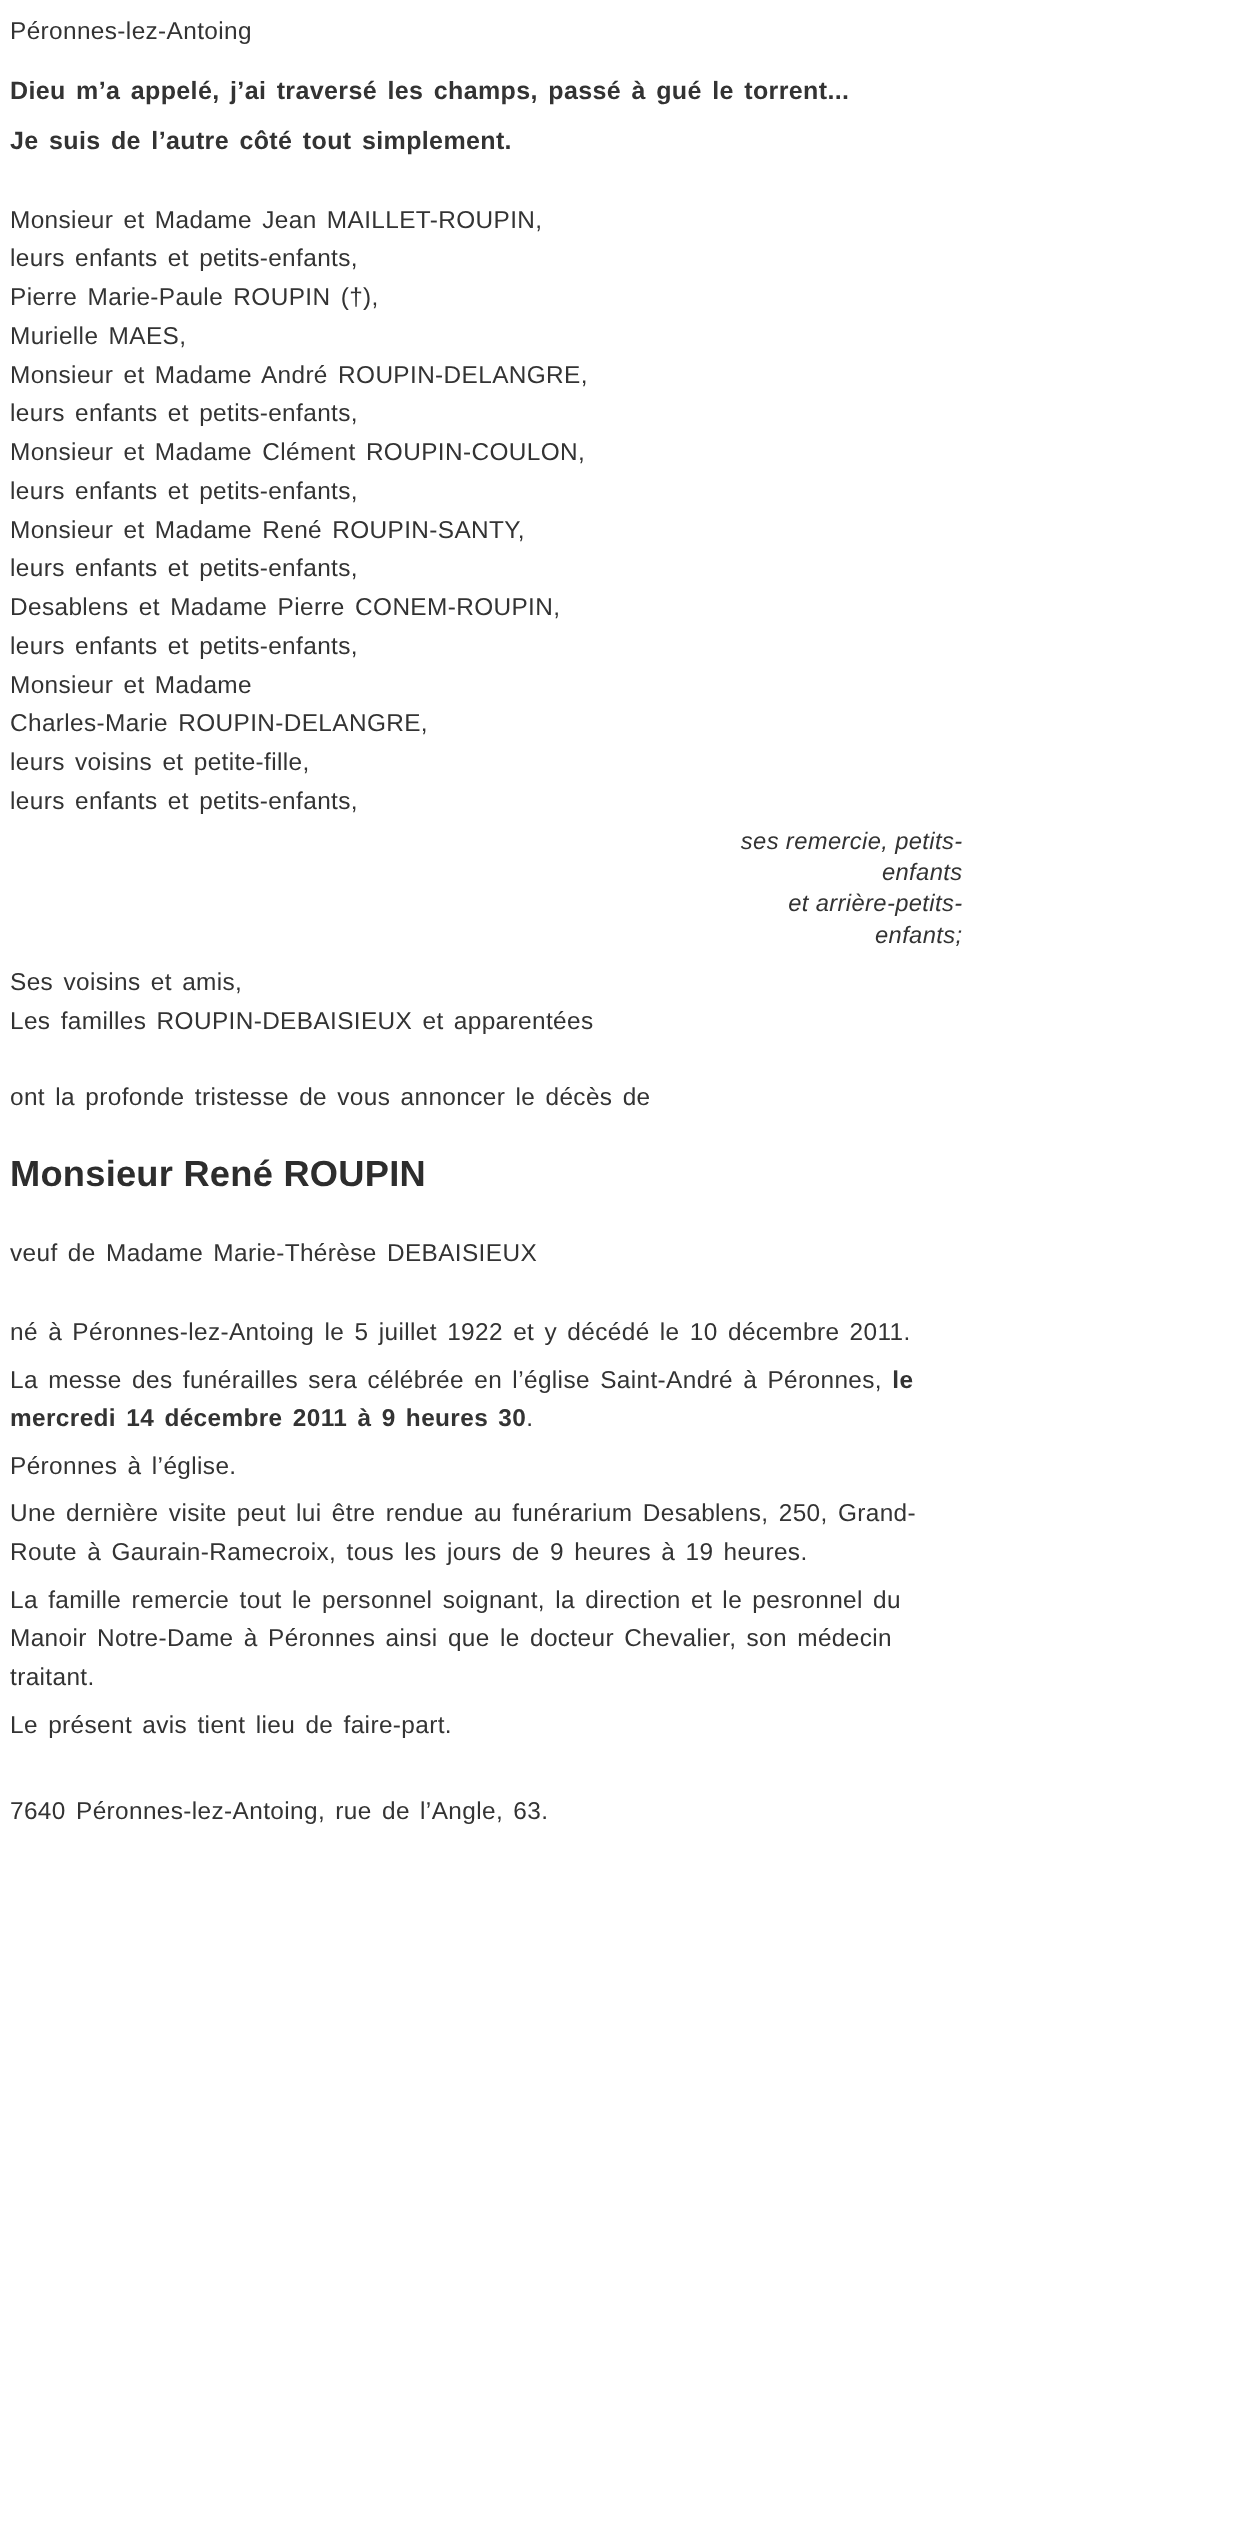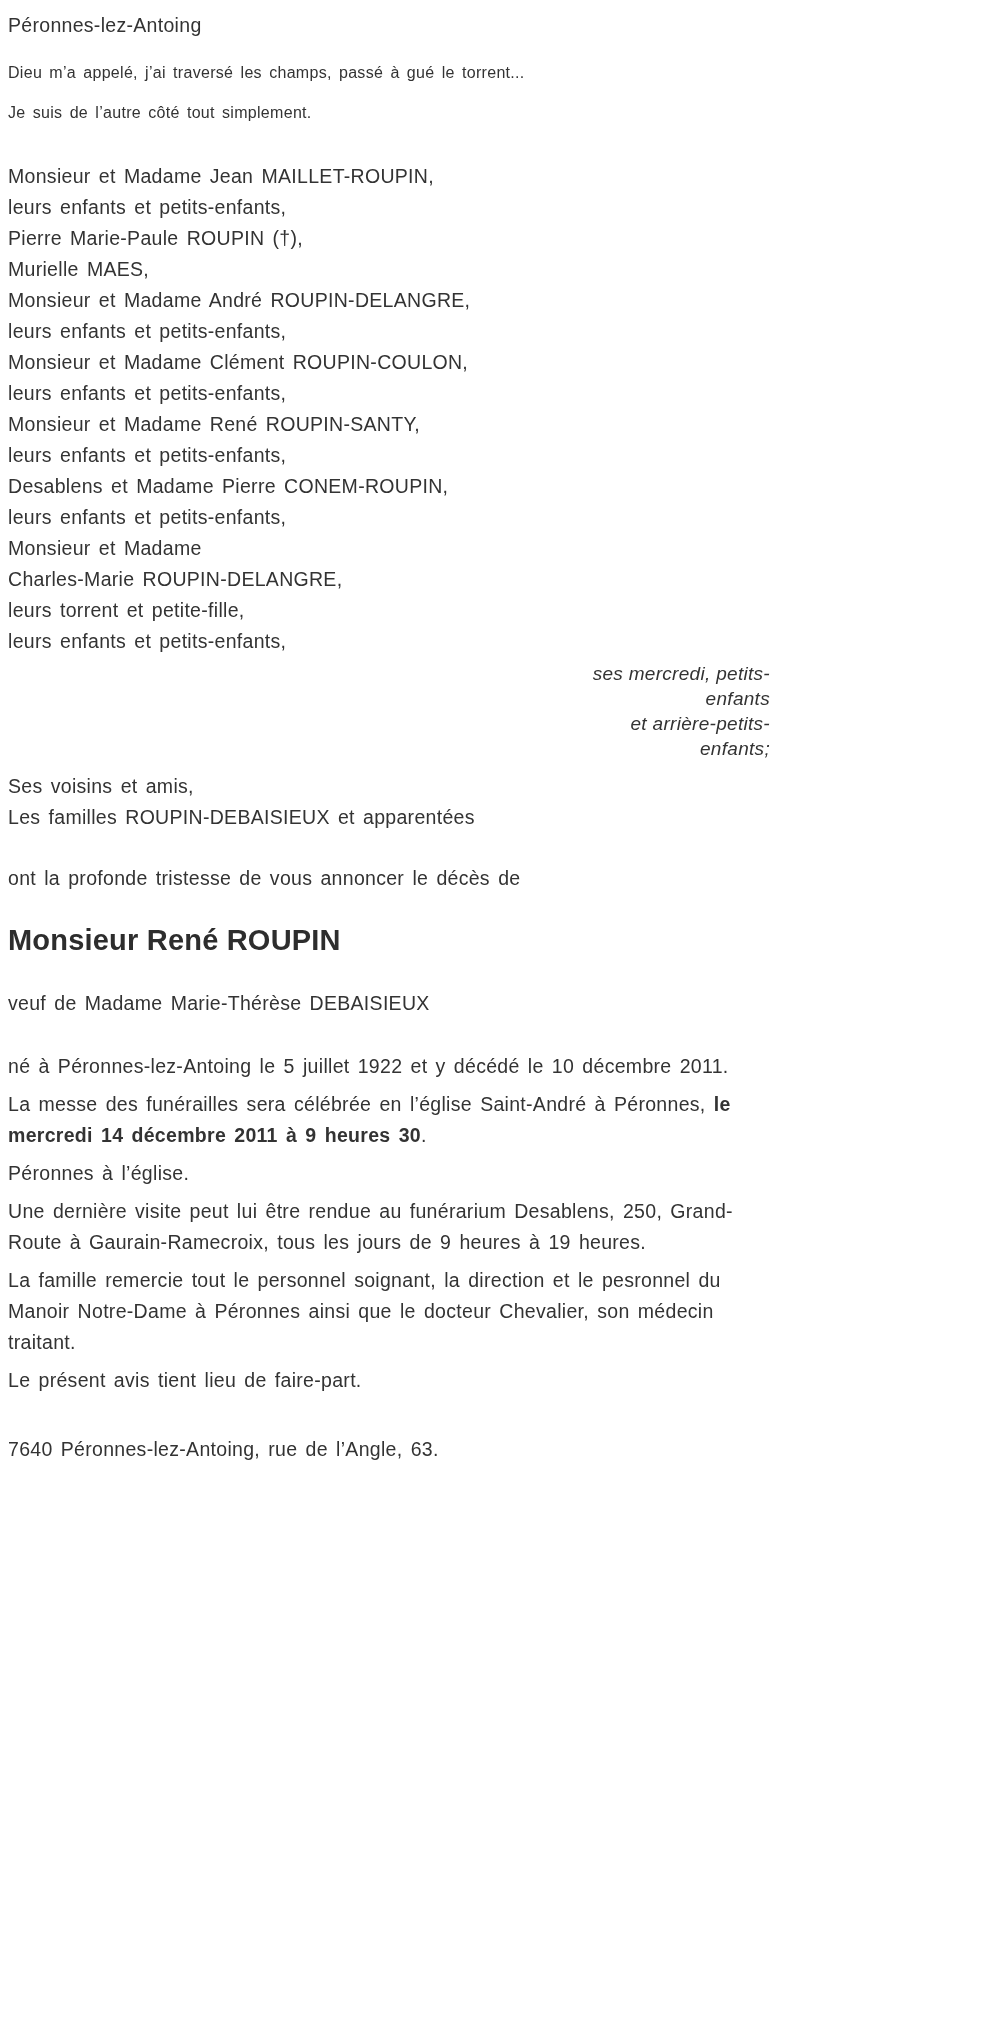--- a/index.html
+++ b/index.html
@@ -25,22 +25,22 @@
     letter-spacing: 0.3px;
     word-spacing: 2.5px;
   }
   .place-line {
     margin: 2px 0 0 0;
   }
   .epitaph {
     margin-top: 12px;
   }
   .epitaph-line {
-    font-weight: normal;
-    font-size: 16px;
+    font-weight: bold;
+    font-size: 20px;
     line-height: 40px;
     letter-spacing: 0.3px;
     word-spacing: 2.5px;
   }
   .family-list {
     margin-top: 28px;
   }
   .family-line {
     white-space: nowrap;
   }
@@ -107,26 +107,26 @@
     <div class="txt family-line">Monsieur et Madame André ROUPIN-DELANGRE,</div>
     <div class="txt family-line">leurs enfants et petits-enfants,</div>
     <div class="txt family-line">Monsieur et Madame Clément ROUPIN-COULON,</div>
     <div class="txt family-line">leurs enfants et petits-enfants,</div>
     <div class="txt family-line">Monsieur et Madame René ROUPIN-SANTY,</div>
     <div class="txt family-line">leurs enfants et petits-enfants,</div>
     <div class="txt family-line">Desablens et Madame Pierre CONEM-ROUPIN,</div>
     <div class="txt family-line">leurs enfants et petits-enfants,</div>
     <div class="txt family-line">Monsieur et Madame</div>
     <div class="txt family-line">Charles-Marie ROUPIN-DELANGRE,</div>
-    <div class="txt family-line">leurs torrent et petite-fille,</div>
+    <div class="txt family-line">leurs voisins et petite-fille,</div>
     <div class="txt family-line">leurs enfants et petits-enfants,</div>
   </div>
 
   <div class="descendants-note">
-    <div class="descendants-line">ses mercredi, petits-</div>
+    <div class="descendants-line">ses remercie, petits-</div>
     <div class="descendants-line">enfants</div>
     <div class="descendants-line">et arrière-petits-</div>
     <div class="descendants-line">enfants;</div>
   </div>
 
   <div class="closing-lines">
     <div class="txt">Ses voisins et amis,</div>
     <div class="txt">Les familles ROUPIN-DEBAISIEUX et apparentées</div>
   </div>
 

